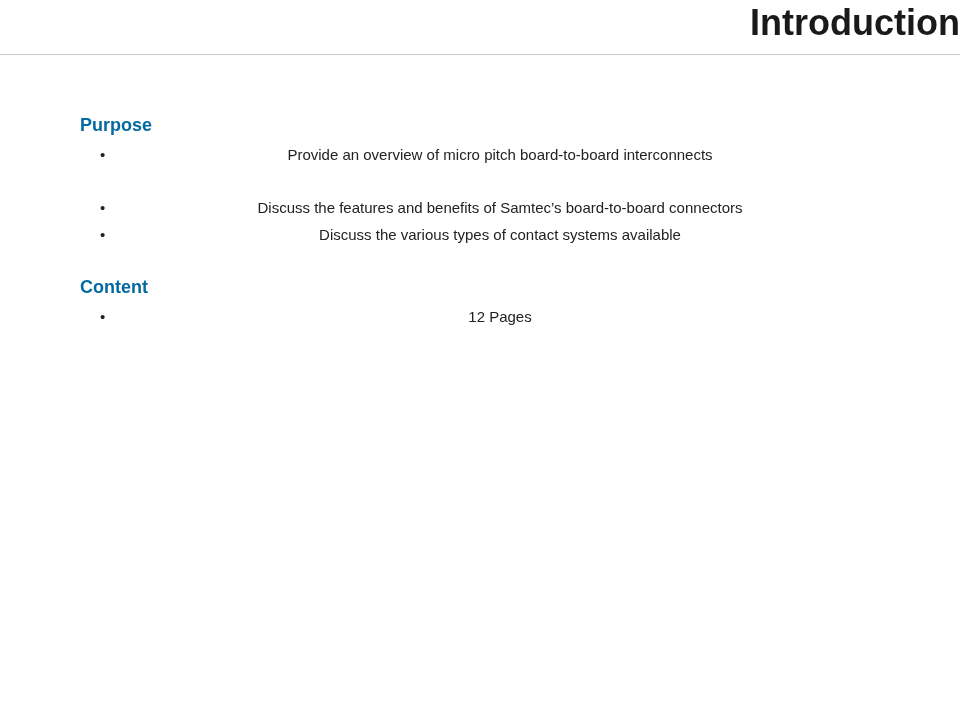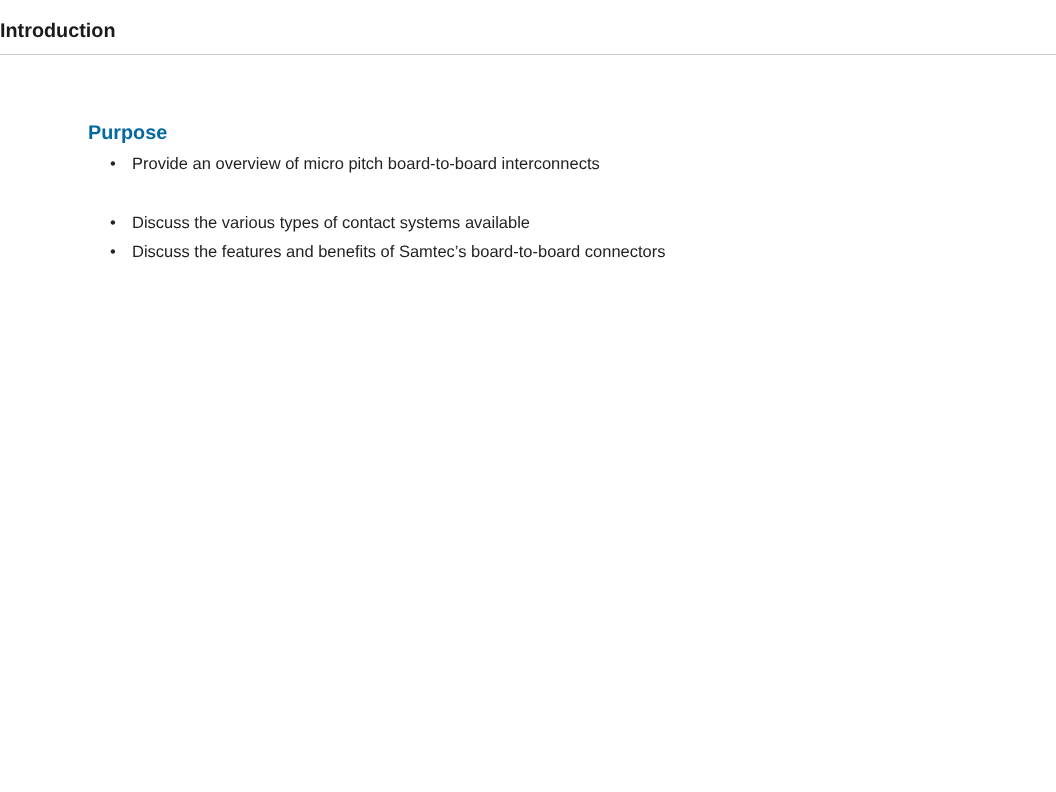--- a/index.html
+++ b/index.html
@@ -18,25 +18,25 @@
 
     .page-container {
       width: 960px;
       height: 720px;
       background: #ffffff;
       padding: 0;
       position: relative;
     }
 
     .page-title {
-      text-align: left;
-      font-size: 18px;
+      text-align: right;
+      font-size: 36px;
       font-weight: bold;
       color: #1a1a1a;
-      padding-top: 18px;
+      padding-top: 2px;
       padding-bottom: 10px;
       border-bottom: 1px solid #cccccc;
       margin-bottom: 0;
     }
 
     .content-area {
       padding: 60px 80px 40px 80px;
     }
 
     .section {
@@ -55,20 +55,21 @@
       padding-left: 20px;
     }
 
     .bullet-list li {
       font-size: 15px;
       color: #222222;
       margin-bottom: 5px;
       position: relative;
       padding-left: 20px;
       line-height: 1.5;
+      text-align: center;
     }
 
     .bullet-list li::before {
       content: "•";
       position: absolute;
       left: 0;
       top: 0;
       font-size: 15px;
       color: #222222;
     }
@@ -83,19 +84,25 @@
 
     <div class="section">
       <div class="section-heading">Purpose</div>
       <ul class="bullet-list">
         <li>Provide an overview of micro pitch board-to-board interconnects</li>
       </ul>
     </div>
 
     <div class="section">
       <ul class="bullet-list">
+        <li>Discuss the features and benefits of Samtec’s board-to-board connectors</li>
         <li>Discuss the various types of contact systems available</li>
-        <li>Discuss the features and benefits of Samtec’s board-to-board connectors</li>
       </ul>
     </div>
 
+    <div class="section">
+      <div class="section-heading">Content</div>
+      <ul class="bullet-list">
+        <li>12 Pages</li>
+      </ul>
+    </div>
   </div>
 </div>
 
 </body></html>

